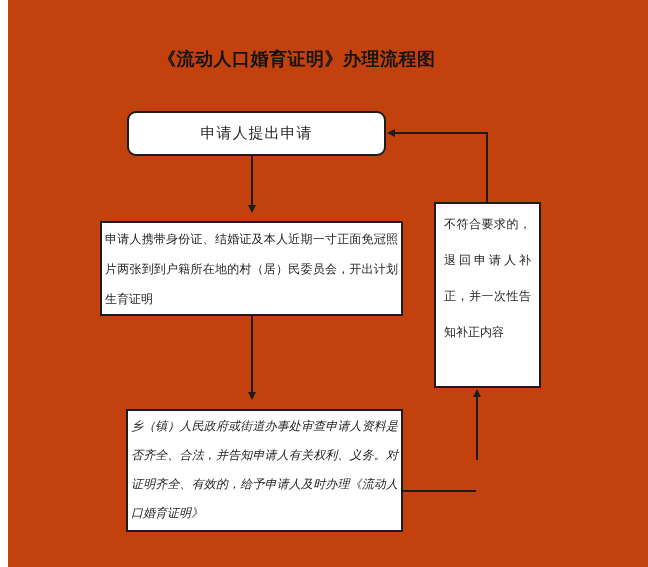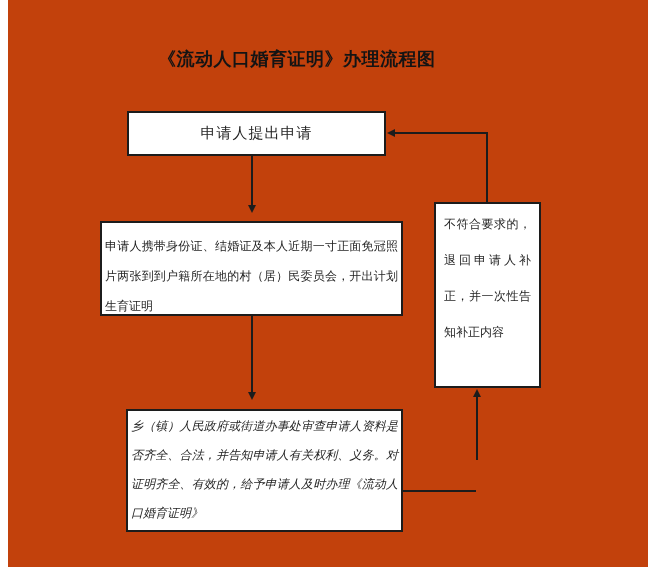--- a/index.html
+++ b/index.html
@@ -37,25 +37,26 @@
     color: #1f1f1f;
   }
   .box-apply {
     left: 119px; top: 111px;
     width: 259px; height: 45px;
     display: flex;
     align-items: center;
     justify-content: center;
     font-size: 15px;
     letter-spacing: 1px;
+    border-radius: 9px;
   }
   .box-materials {
     left: 92px; top: 221px;
     width: 303px; height: 95px;
-    padding: 8px 3px;
+    padding: 1px 3px;
     line-height: 30px;
     text-align: justify;
     text-align-last: left;
   }
   .box-review {
     left: 118px; top: 409px;
     width: 277px; height: 123px;
     padding: 1px 3px;
     line-height: 29px;
     text-align: justify;

